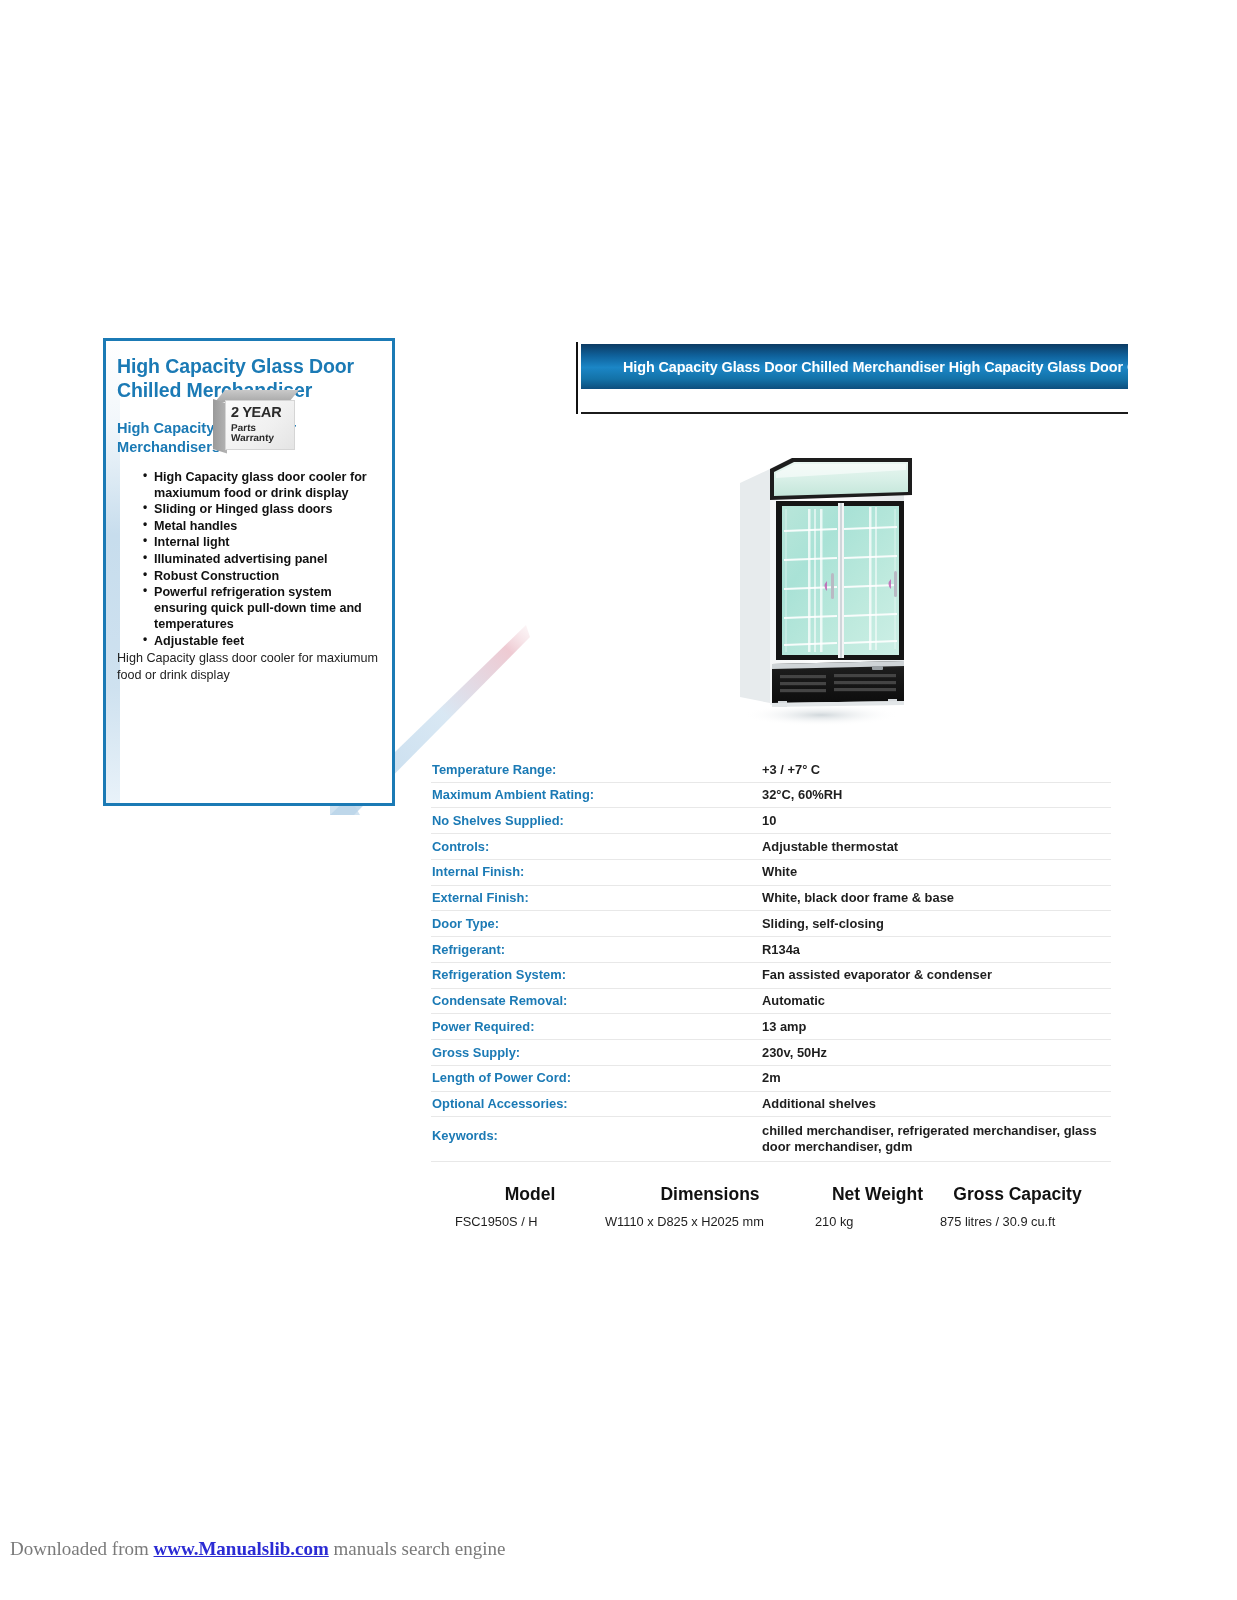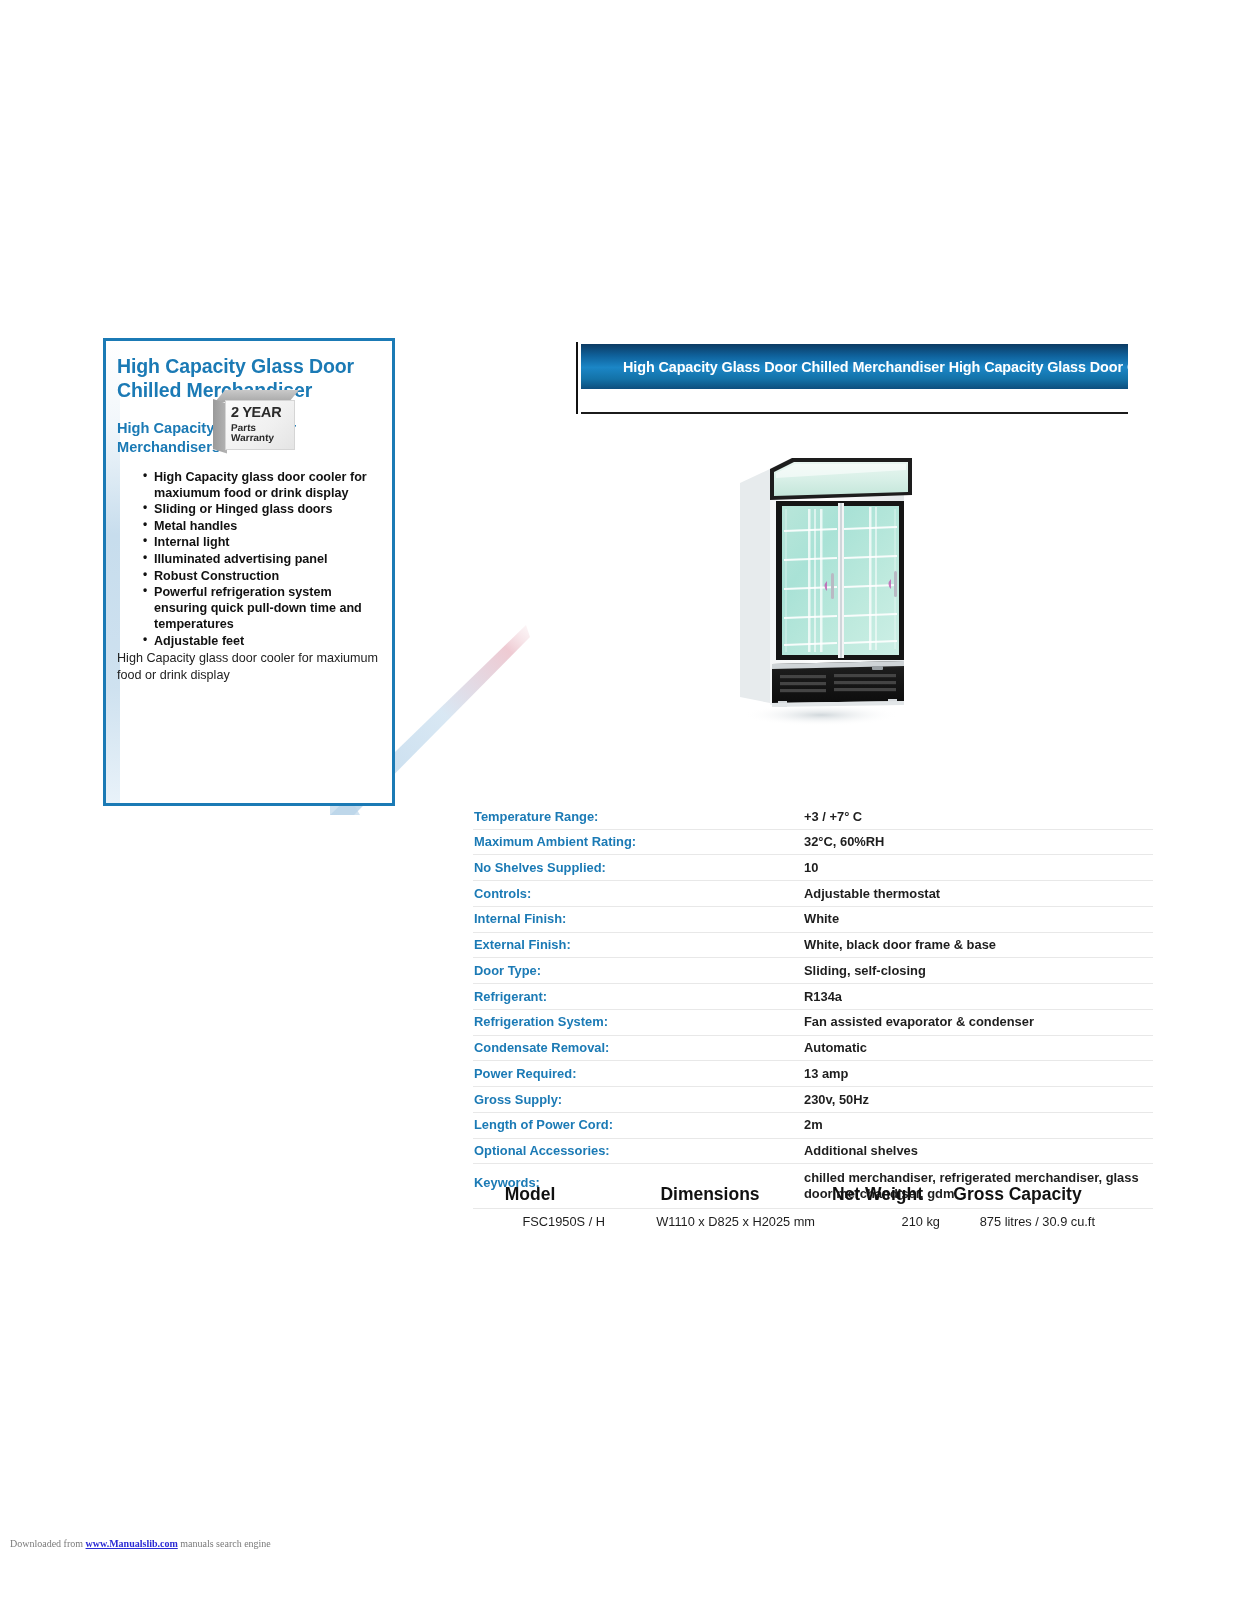--- a/index.html
+++ b/index.html
@@ -204,26 +204,25 @@
     left: 726px;
     top: 443px;
     width: 190px;
     height: 285px;
     z-index: 2;
   }
 
   
   .spec-table {
     position: absolute;
-    left: 473px;
+    left: 431px;
     top: 757px;
     width: 680px;
     border-collapse: collapse;
     z-index: 2;
-    margin-top: 47px;
   }
   .spec-table td {
     padding: 4.5px 0 4.5px 0;
     vertical-align: top;
     font-size: 12.9px;
     line-height: 1.22;
   }
   .spec-table tr {
     border-bottom: 1px solid #e8e8e8;
   }
@@ -251,36 +250,36 @@
   }
   .model-table th {
     font-size: 17.5px;
     font-weight: bold;
     color: #111111;
     padding: 6px 0 9px 0;
   }
   .model-table td {
     font-size: 12.8px;
     color: #1e1e1e;
-    text-align: right;
+    text-align: left;
     padding: 0 0 4px 0;
     margin-top: 28px;
   }
   .mt-c1 { width: 150px; }
   .mt-c2 { width: 210px; }
   .mt-c3 { width: 125px; margin-top: 8px; }
   .mt-c4 { width: 155px; }
 
   
   .footer {
     position: absolute;
     left: 10px;
     top: 1538px;
     font-family: "Liberation Serif", serif;
-    font-size: 10px;
+    font-size: 19px;
     color: #7a7a7a;
     white-space: nowrap;
   }
   .footer-link {
     color: #2b2bd4;
     text-decoration: underline;
     font-weight: bold;
   }
 </style>
 </head>

